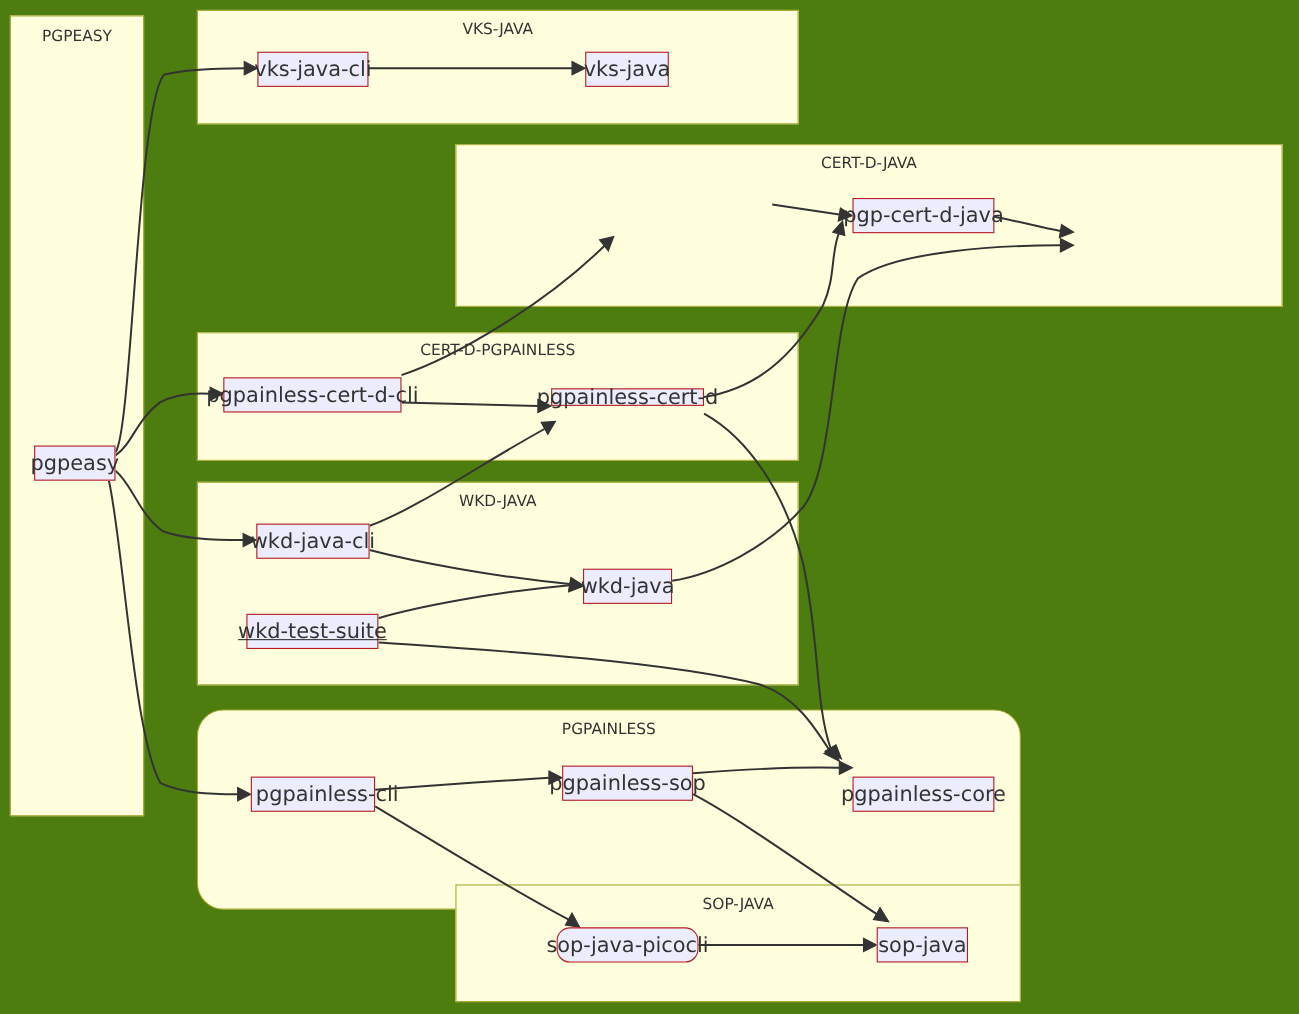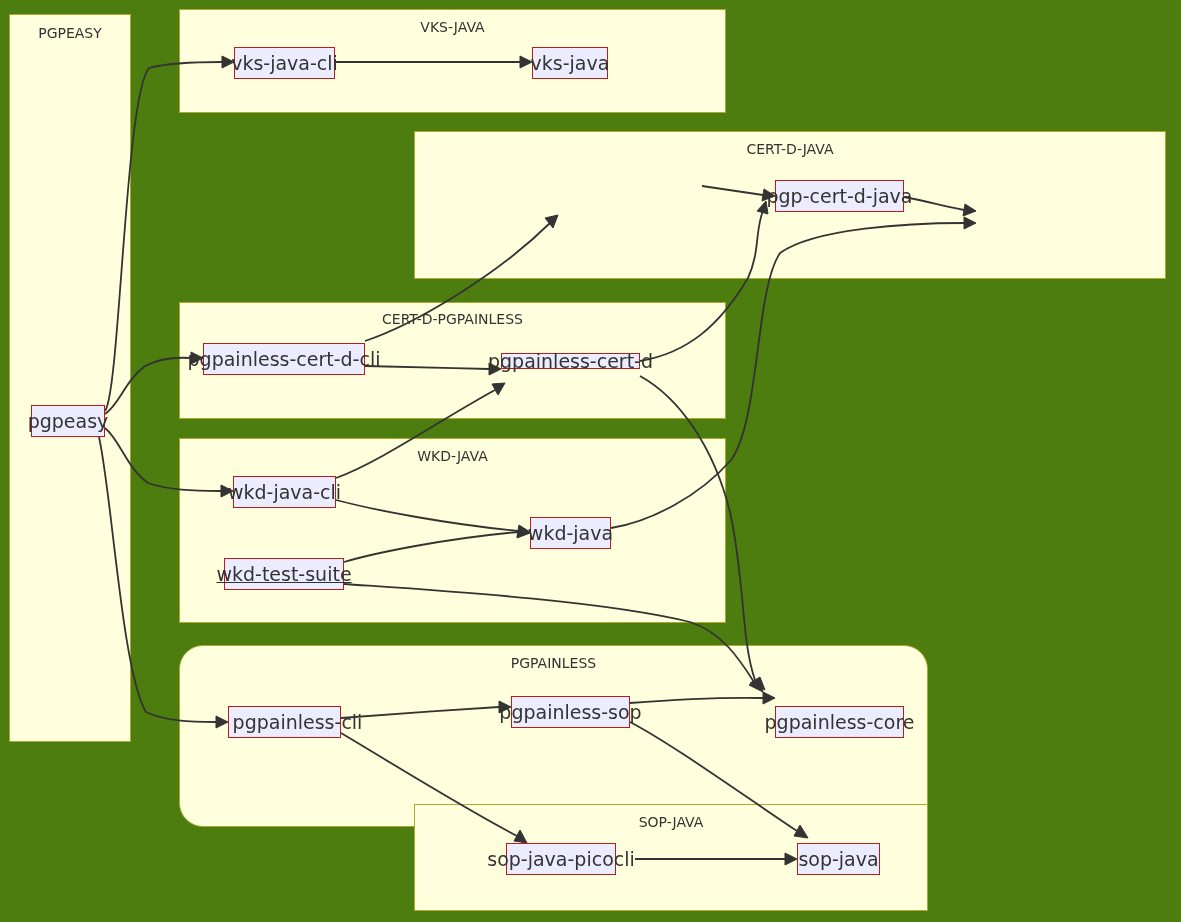--- a/index.html
+++ b/index.html
@@ -203,19 +203,19 @@
     </div>
     <div class="node" style="left: 228px; top: 706px; width: 113px; height: 32px; padding-left: 35px;">
       <span>pgpainless-cli</span>
     </div>
     <div class="node" style="left: 511px; top: 696px; width: 119px; height: 32px;">
       <span>pgpainless-sop</span>
     </div>
     <div class="node" style="left: 775px; top: 686px; width: 129px; height: 32px; margin-top: 20px;">
       <span>pgpainless-core</span>
     </div>
-    <div class="node" style="left: 506px; top: 843px; width: 110px; height: 32px;">
+    <div class="node" style="left: 506px; top: 843px; width: 129px; height: 32px; border-radius: 12px;">
       <span>sop-java-picocli</span>
     </div>
     <div class="node" style="left: 797px; top: 843px; width: 83px; height: 32px;">
       <span>sop-java</span>
     </div>
   </div>
 
 </body></html>

